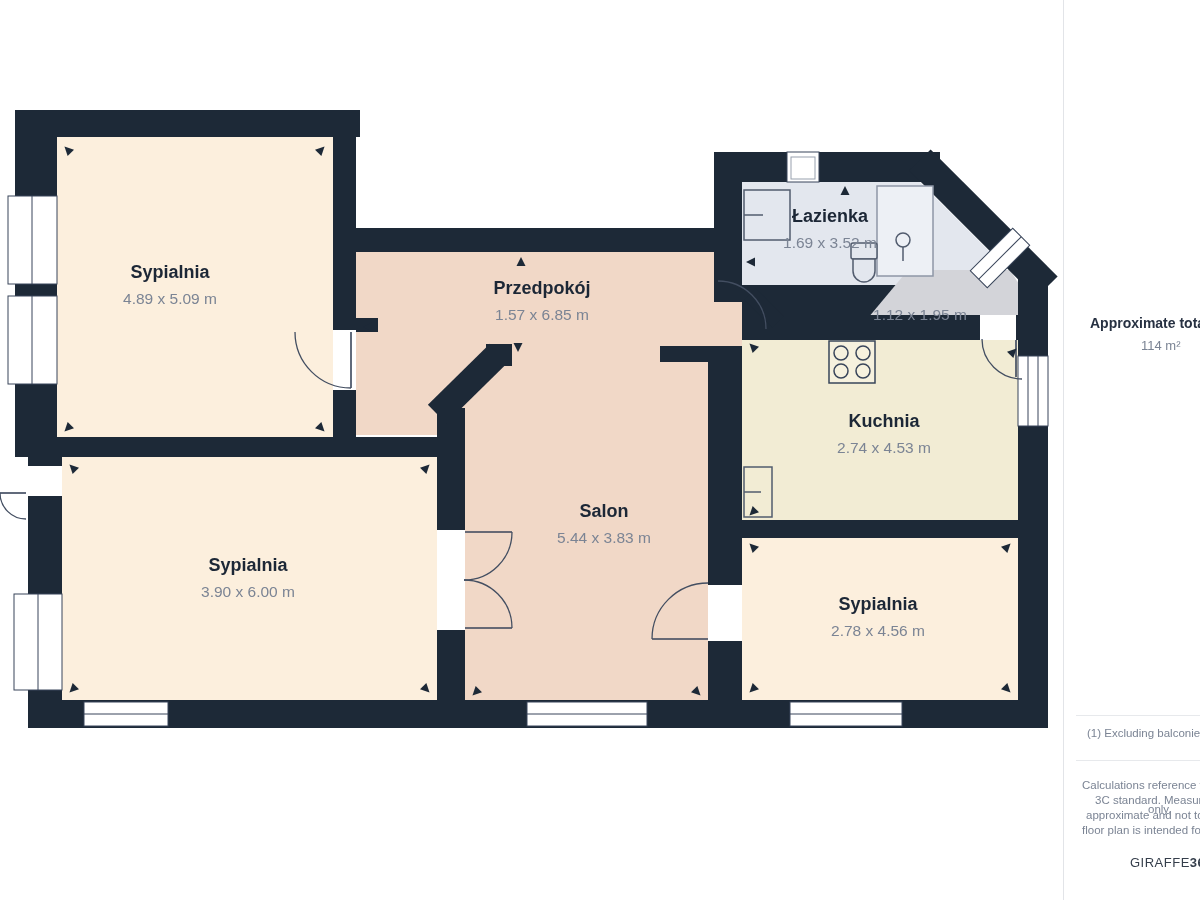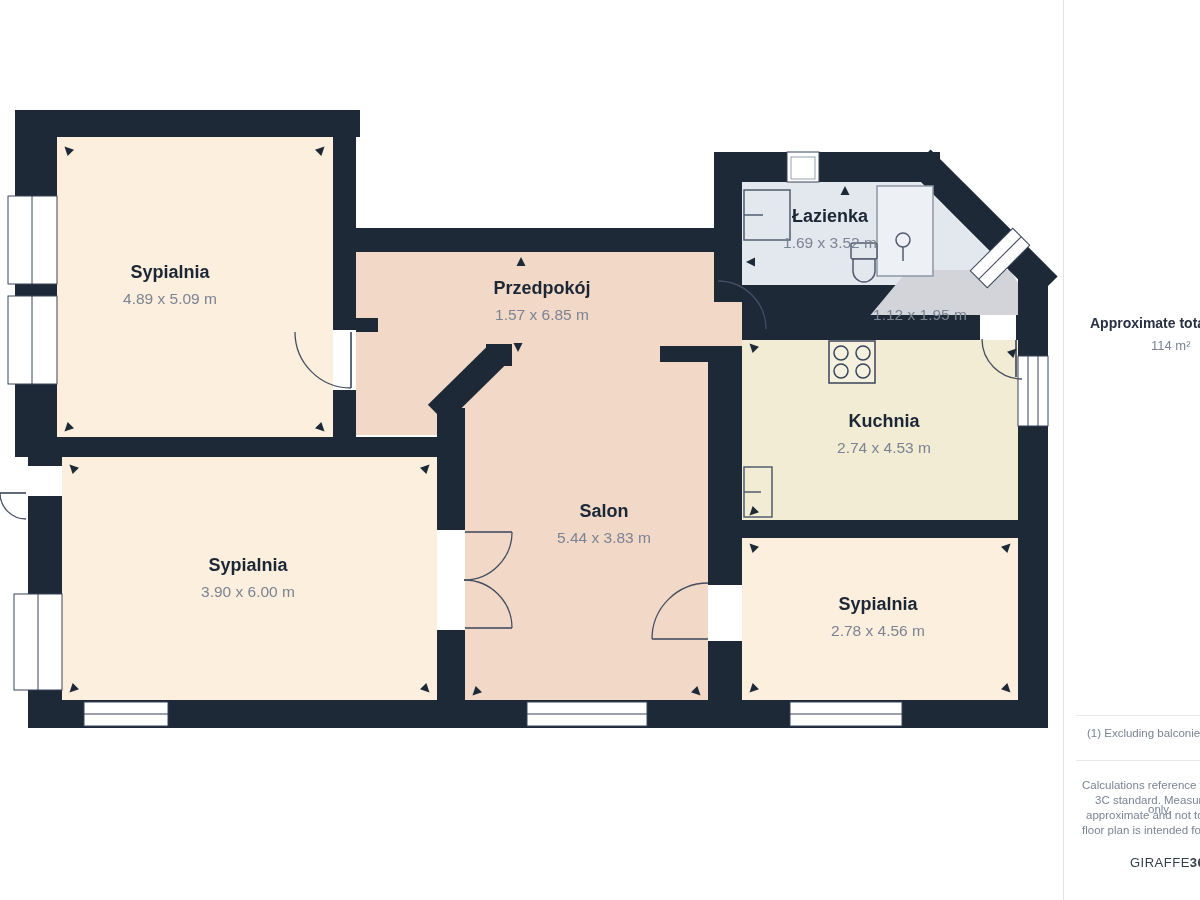--- a/index.html
+++ b/index.html
@@ -8,21 +8,21 @@
     background:#ffffff;font-family:"Liberation Sans", sans-serif;
   }
   .plan-wrap{position:absolute;left:0;top:0;width:1200px;height:900px;}
   svg text{font-family:"Liberation Sans", sans-serif;}
   .room-name{font-size:18px;font-weight:bold;fill:#1c2736;text-anchor:middle;}
   .room-dims{font-size:15.5px;fill:#7b8494;text-anchor:middle;}
   .sidebar{position:absolute;left:1063px;top:0;width:137px;height:900px;
     background:#ffffff;border-left:1px solid #e2e4e8;}
   .sb-text{position:absolute;white-space:nowrap;color:#7b8494;font-size:11.5px;line-height:15px;}
   .sb-title{position:absolute;white-space:nowrap;color:#273142;font-size:14px;font-weight:bold;}
-  .sb-value{position:absolute;white-space:nowrap;color:#7b8494;font-size:13px;margin-left:10px;}
+  .sb-value{position:absolute;white-space:nowrap;color:#7b8494;font-size:13px;}
   .sb-rule{position:absolute;height:1px;background:#e7e9ec;width:124px;left:1076px;}
   .brand{position:absolute;white-space:nowrap;color:#353e4b;font-size:13px;letter-spacing:.5px;}
   .brand b{font-weight:bold;}
 </style>
 </head>
 <body>
 
 <div class="plan-wrap">
 <svg width="1200" height="900" viewBox="0 0 1200 900" xmlns="http://www.w3.org/2000/svg">
   <defs>

